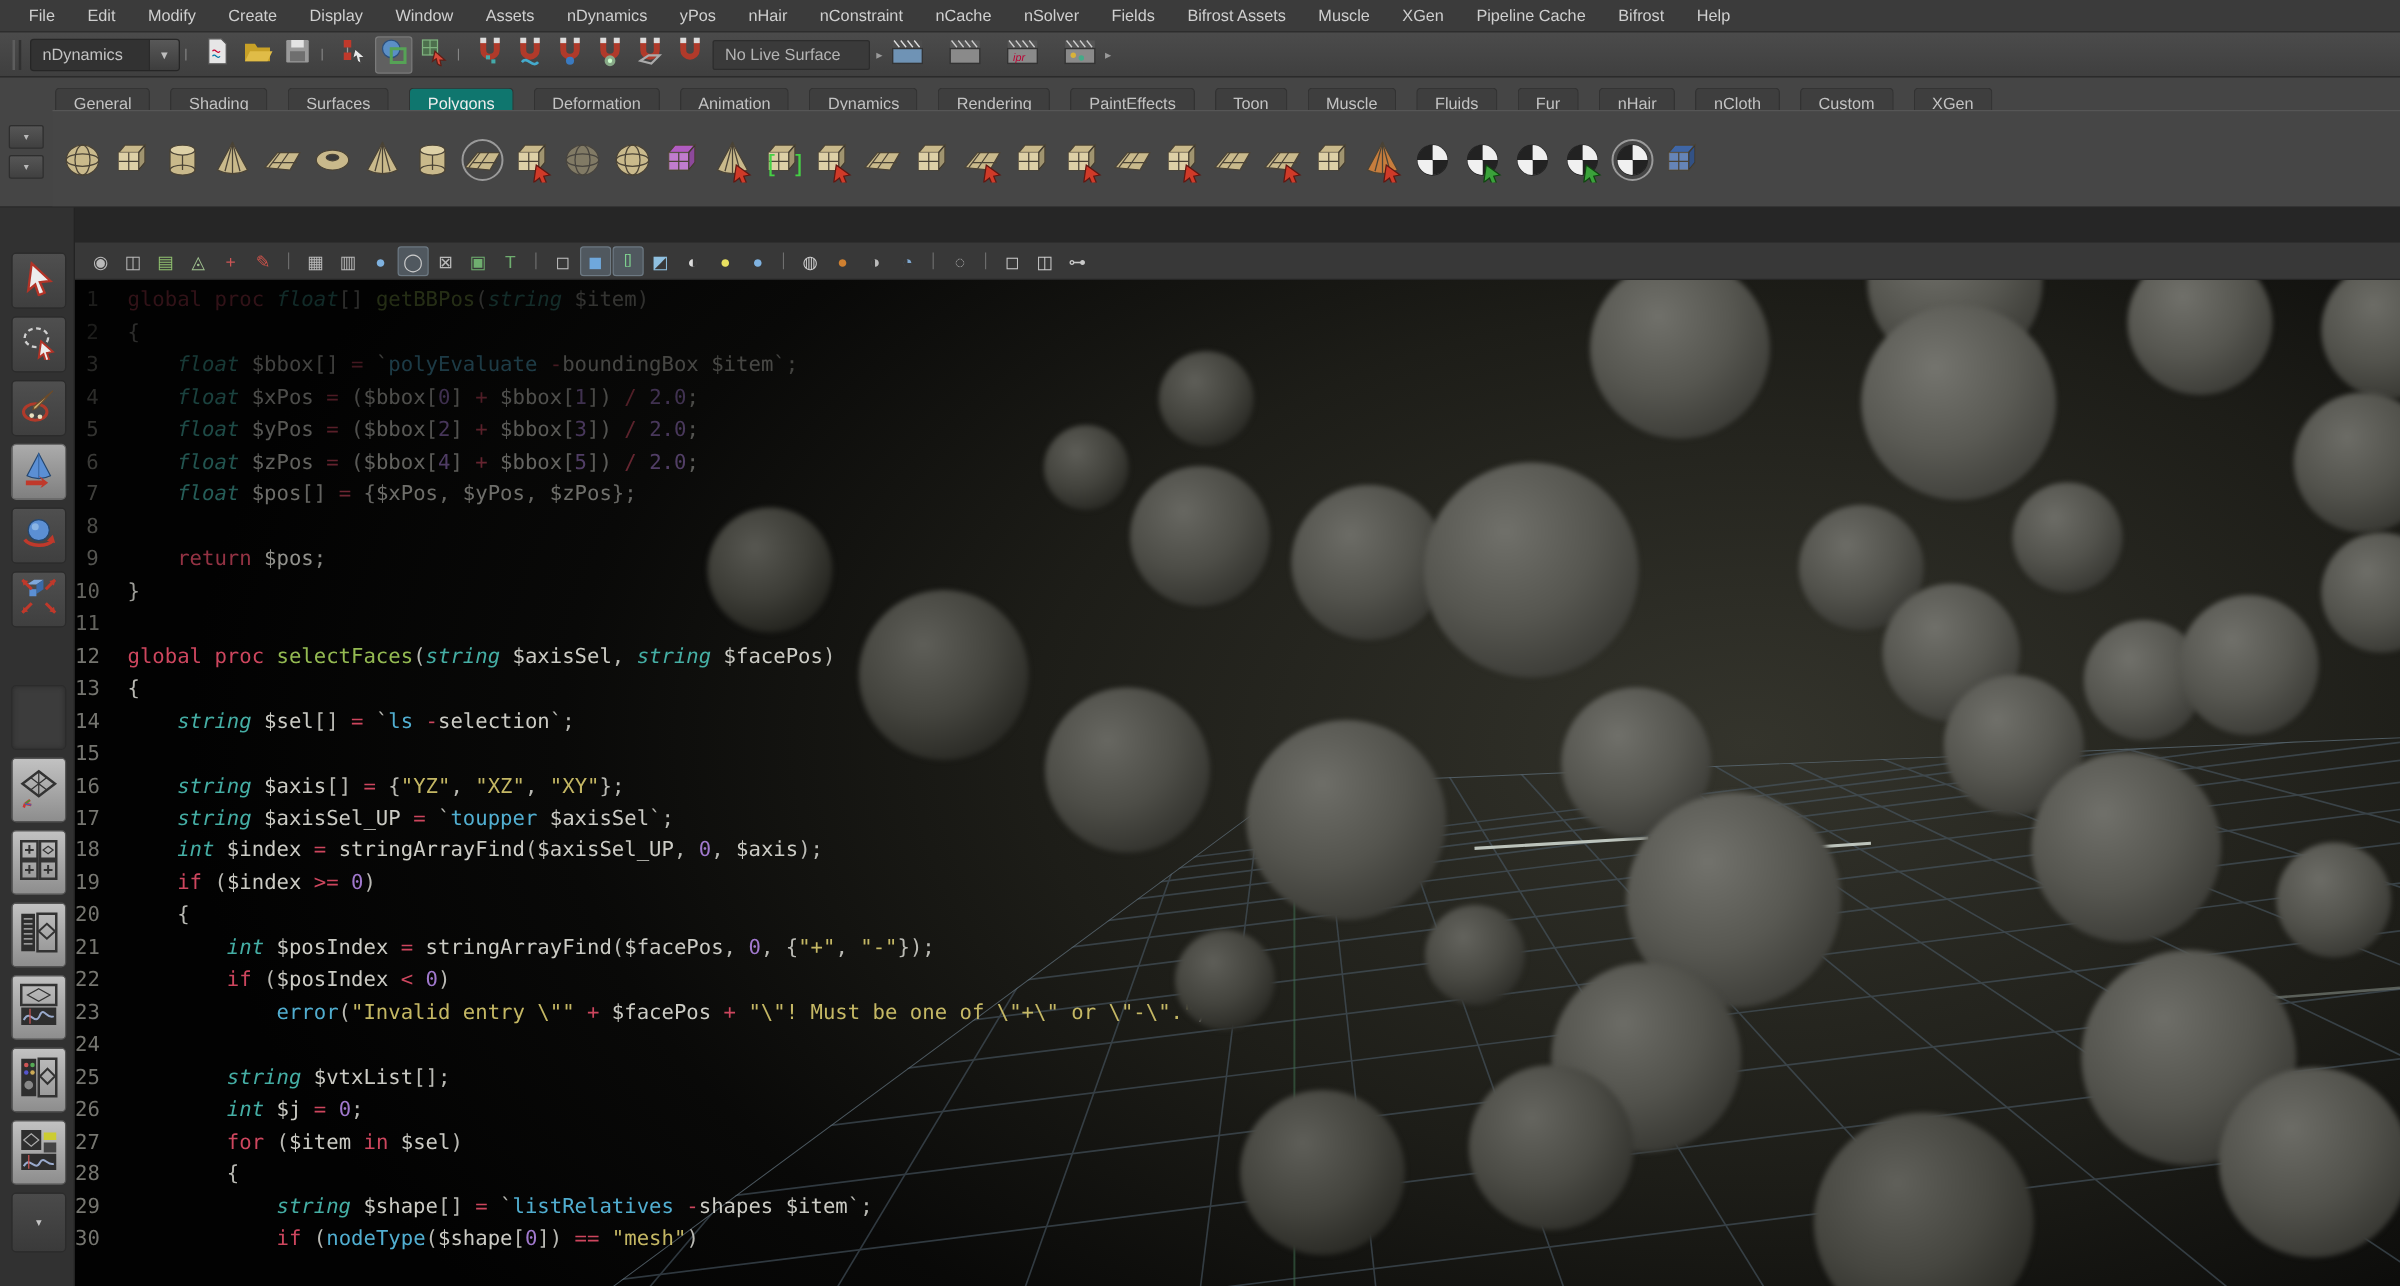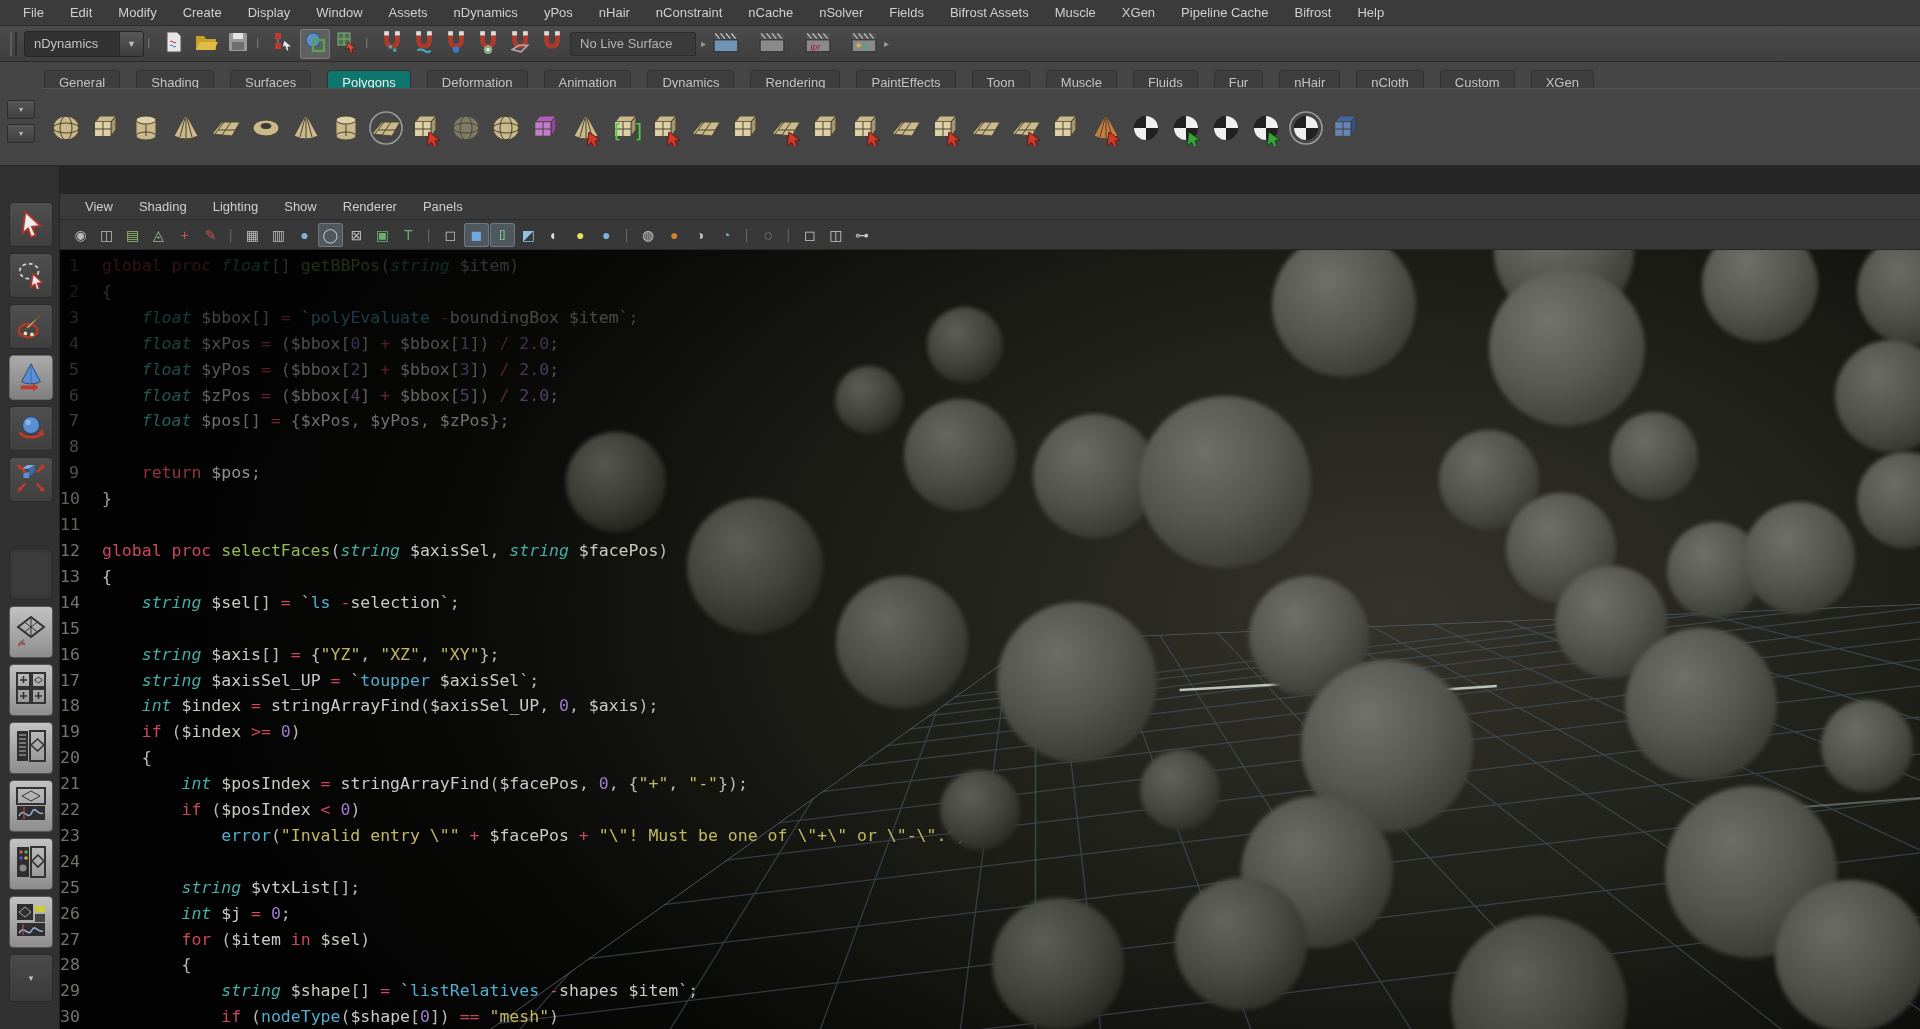--- a/index.html
+++ b/index.html
@@ -670,28 +670,20 @@
               <rect x="21" y="13" width="10" height="8" fill="#444"></rect>
               <rect x="3" y="22" width="28" height="13" fill="#2e2e2e"></rect>
               <path d="M5 32 c5 -9 9 5 13 -3 3 -6 6 3 11 1" stroke="#9ac" fill="none" stroke-width="1.6"></path>
               <path d="M9 23 v11" stroke="#c55"></path>
             </svg></span>
         </div>
         <div class="tool morelayouts">▾</div>
       </div>
     <div class="viewport">
       <div class="vpgap"></div>
-      <div class="panelmenus" id="panelmenus">
-          <div class="pmitem">View</div>
-          <div class="pmitem">Shading</div>
-          <div class="pmitem">Lighting</div>
-          <div class="pmitem">Show</div>
-          <div class="pmitem">Renderer</div>
-          <div class="pmitem">Panels</div>
-        </div>
       <div class="paneltoolbar" id="paneltoolbar">
           <div class="ptb" style="color: rgb(185, 185, 185);">◉</div>
           <div class="ptb" style="color: rgb(185, 185, 185);">◫</div>
           <div class="ptb" style="color: rgb(143, 191, 111);">▤</div>
           <div class="ptb" style="color: rgb(159, 192, 143);">◬</div>
           <div class="ptb" style="color: rgb(204, 85, 85);">+</div>
           <div class="ptb" style="color: rgb(201, 82, 74);">✎</div>
           <div class="ptsep">│</div>
           <div class="ptb" style="color: rgb(185, 185, 185);">▦</div>
           <div class="ptb" style="color: rgb(185, 185, 185);">▥</div>

